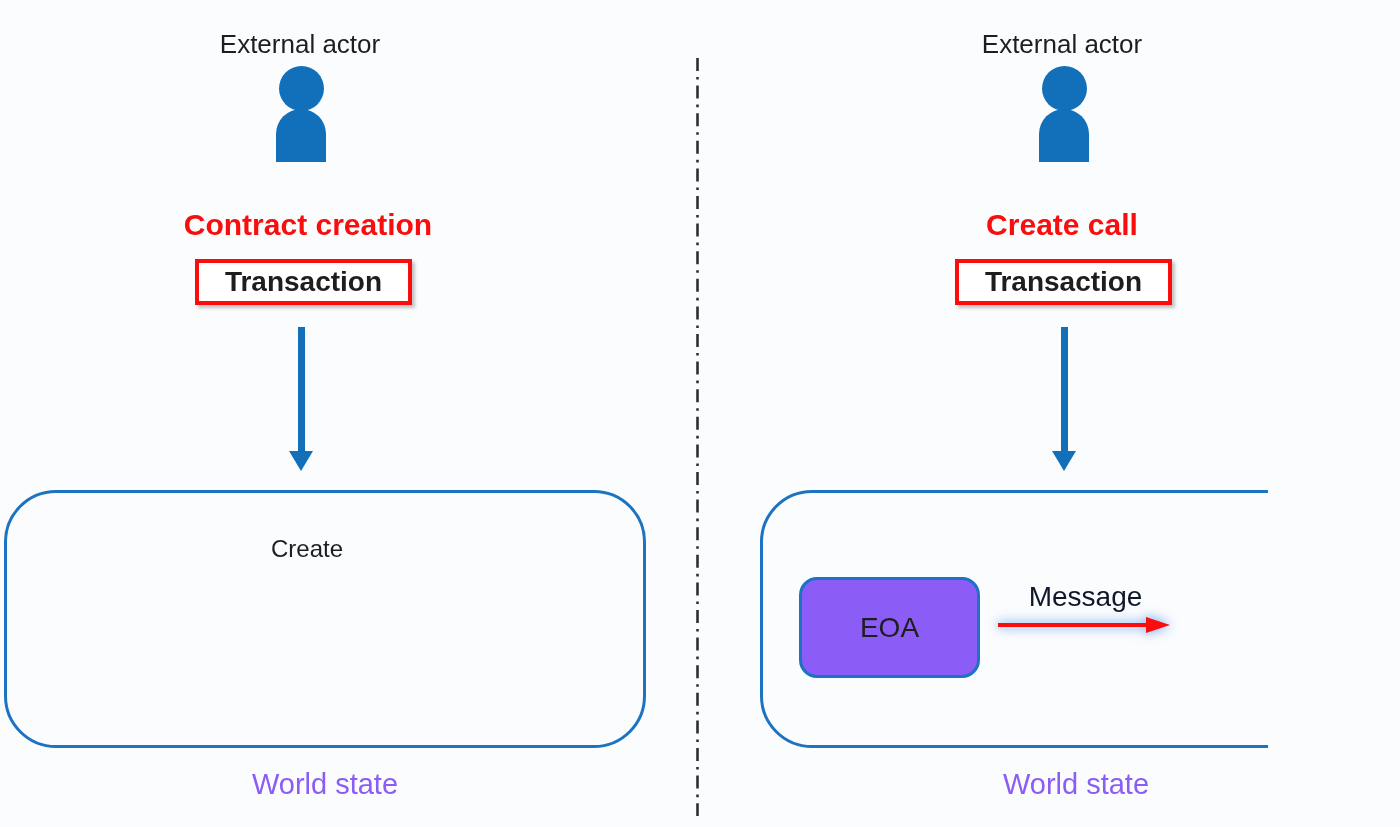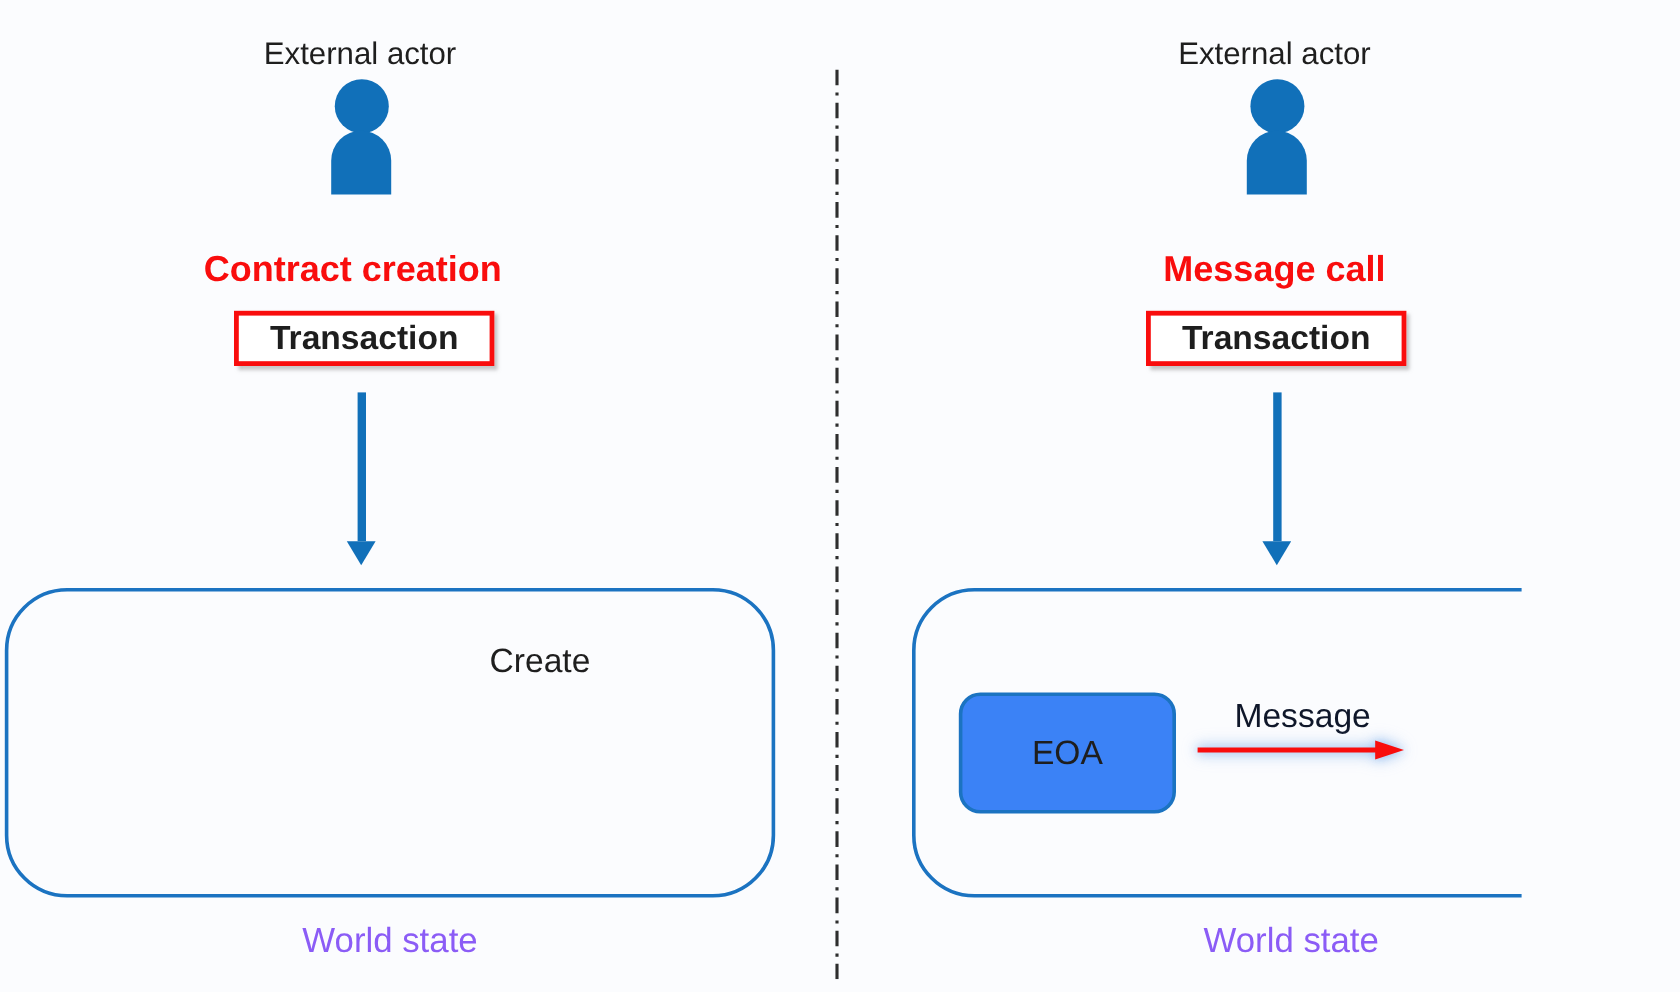--- a/index.html
+++ b/index.html
@@ -74,26 +74,26 @@
   }
   .ws-caption {
     text-align: center;
     font-size: 29px;
     color: #8b5cf6;
   }
 
   
   .l-actor-label { left: 150px; top: 29px; }
   .l-person      { left: 276px; top: 66px; }
-  .l-heading     { left: 124px; top: 208px; width: 340px; }
+  .l-heading     { left: 138px; top: 208px; width: 340px; }
   .l-transaction { left: 195px; top: 259px; }
   .l-arrow       { left: 289px; top: 327px; }
   .l-world       { left: 4px;   top: 490px; width: 642px; height: 258px; }
   .create-label  { left: 115px; top: 42px; width: 370px;
-                   text-align: right; font-size: 28px; color: #1E1E1E; }
+                   text-align: center; font-size: 24px; color: #1E1E1E; }
   .contract-account-box {
     left: 211px; top: 80px;
     width: 182px; height: 106px;
     box-sizing: border-box;
     background: #FFFFFF;
     border: 4px solid #F90D0D;
     border-radius: 16px;
     box-shadow: 0 0 18px 8px rgba(125,170,235,0.55);
     display: flex; align-items: center; justify-content: center;
     text-align: center;
@@ -108,21 +108,21 @@
 
   
   .r-actor-label { left: 912px;  top: 29px; }
   .r-person      { left: 1039px; top: 66px; }
   .r-heading     { left: 922px;  top: 208px; width: 280px; }
   .r-transaction { left: 955px;  top: 259px; }
   .r-arrow       { left: 1052px; top: 327px; }
   .r-world       { left: 760px;  top: 490px; width: 632px; height: 258px; }
   .eoa-box, .eoa-ca-box {
     box-sizing: border-box;
-    background: #3b82f6;
+    background: #8b5cf6;
     border: 3px solid #1B73C1;
     border-radius: 18px;
     display: flex; align-items: center; justify-content: center;
     font-size: 28px;
     color: #1E1E1E;
   }
   .eoa-box    { left: 36px;  top: 84px; width: 181px; height: 101px; }
   .eoa-ca-box { left: 423px; top: 84px; width: 179px; height: 100px; }
   .message-label {
     left: 230px; top: 88px; width: 185px;
@@ -173,21 +173,21 @@
   </div>
 
   <section>
     <div class="abs actor-label r-actor-label">External actor</div>
 
     <div class="abs person r-person">
       <div class="person-head"></div>
       <div class="person-body"></div>
     </div>
 
-    <div class="abs heading r-heading">Message call</div>
+    <div class="abs heading r-heading">Create call</div>
 
     <div class="abs transaction-box r-transaction">
       <span>Transaction</span>
     </div>
 
     <div class="abs down-arrow r-arrow">
       <div class="shaft"></div>
       <div class="head"></div>
     </div>
 

